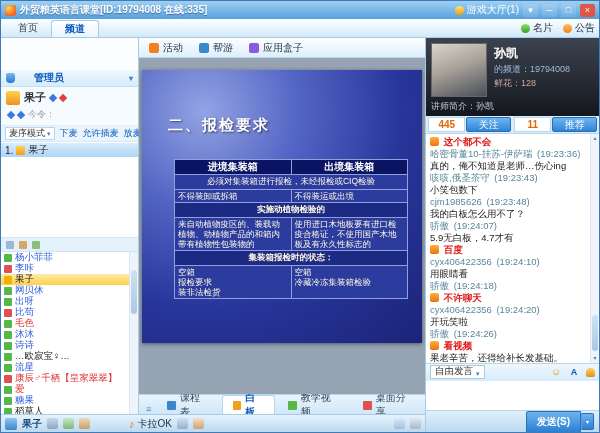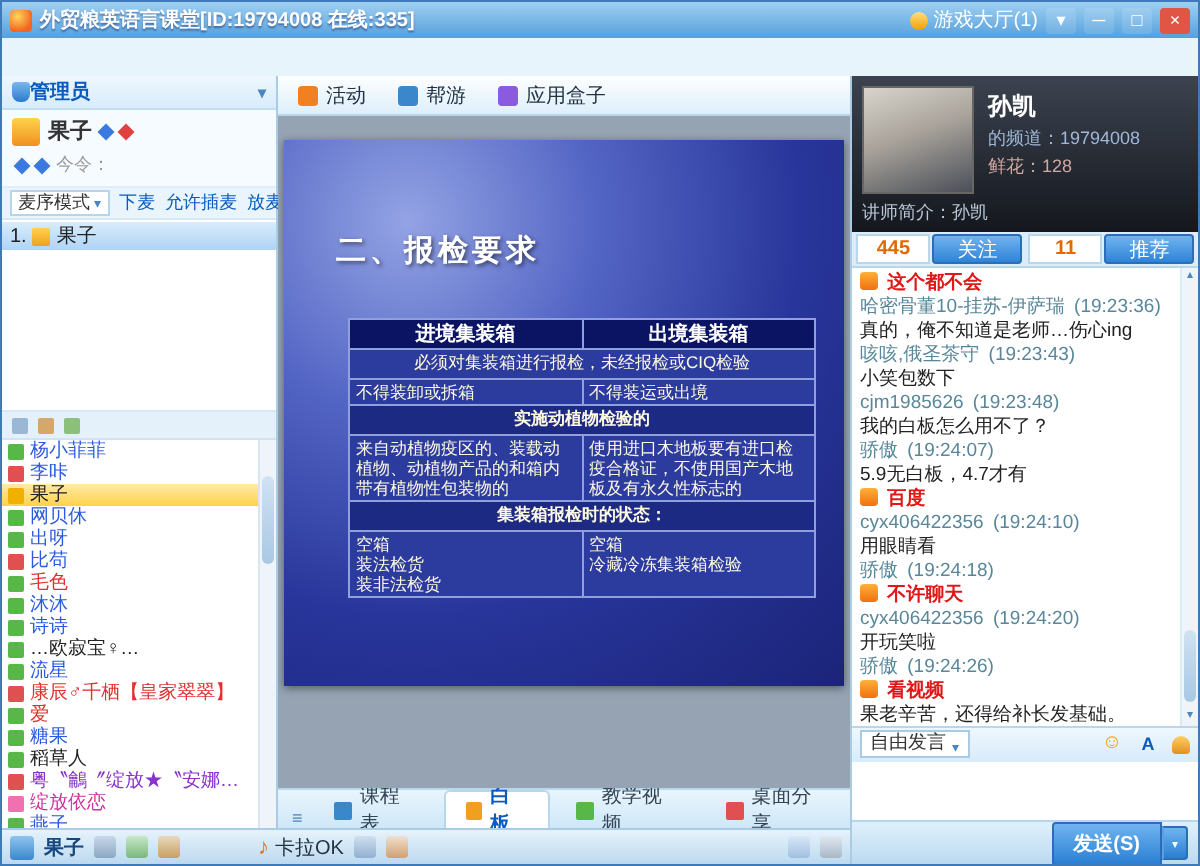--- a/index.html
+++ b/index.html
@@ -26,21 +26,21 @@
   .hdr-btn{display:flex;align-items:center;gap:3px;font-size:10px;color:#234;}
   .icon-dot{width:9px;height:9px;border-radius:50%;}
 
   
   .left-panel{position:absolute;left:0;top:37px;bottom:18px;width:138px;background:#fbfdff;border-right:1px solid #a9cbe4;display:flex;flex-direction:column;}
   .center-panel{position:absolute;left:138px;right:174px;top:37px;bottom:18px;display:flex;flex-direction:column;}
   .right-panel{position:absolute;right:0;top:37px;bottom:0;width:174px;border-left:1px solid #a9cbe4;background:#f2f8fd;display:flex;flex-direction:column;}
   .bottombar{position:absolute;left:0;right:174px;bottom:0;height:18px;background:linear-gradient(#e6f3fc,#bcd9f0);border-top:1px solid #a9cbe4;display:flex;align-items:center;gap:5px;padding:0 4px;}
 
   
-  .lp-header{height:17px;background:linear-gradient(#eef7fe,#d8ecfa);border-bottom:1px solid #c5dff2;display:flex;align-items:center;gap:0;padding:0 5px;font-size:10px;color:#0a5bbf;font-weight:bold;}
+  .lp-header{height:17px;background:linear-gradient(#eef7fe,#d8ecfa);border-bottom:1px solid #c5dff2;display:flex;align-items:center;gap:19px;padding:0 5px;font-size:10px;color:#0a5bbf;font-weight:bold;margin-top:32px;}
   .shield-icon{width:9px;height:10px;background:linear-gradient(#7ab8ee,#2a7ad0);border-radius:2px 2px 4px 4px;}
   .lp-caret{margin-left:auto;font-size:8px;color:#4a86c0;}
   .user-card{padding:3px 5px 4px;border-bottom:1px solid #e0eefa;background:#f6fbff;}
   .uc-line1{display:flex;align-items:center;gap:4px;}
   .avatar-sq{width:14px;height:14px;border-radius:2px;background:linear-gradient(#ffd24a,#f09020);}
   .uc-name{font-weight:bold;font-size:11px;color:#333;}
   .gem{width:6px;height:6px;transform:rotate(45deg);background:#3a7ae0;}
   .gem.red{background:#e04040;}
   .uc-line2{display:flex;align-items:center;gap:4px;margin-top:3px;font-size:9px;color:#999;padding-left:2px;}
   .mode-row{height:16px;display:flex;align-items:center;gap:5px;padding:0 4px;background:#eaf4fc;border-bottom:1px solid #d5e8f6;font-size:9px;white-space:nowrap;}
@@ -139,20 +139,42 @@
     <span class="gamehall">
       <span class="gamehall-icon"></span>
       <span>游戏大厅(1)</span>
     </span>
     <span class="winbtn">▾</span>
     <span class="winbtn">─</span>
     <span class="winbtn">□</span>
     <span class="winbtn close">×</span>
   </div>
 
+  <div class="tabrow">
+    <div class="tabs">
+
+        <div class="tab">
+          <span>首页</span>
+        </div>
+
+        <div class="tab active">
+          <span>频道</span>
+        </div>
+      </div>
+    <div class="tabrow-right">
+      <div class="hdr-btn">
+        <span class="icon-dot" style="background:linear-gradient(#8ae06a,#3aa020)"></span>
+        <span>名片</span>
+      </div>
+      <div class="hdr-btn">
+        <span class="icon-dot" style="background:linear-gradient(#ffc060,#f08020)"></span>
+        <span>公告</span>
+      </div>
+    </div>
+  </div>
 
   <div class="left-panel">
     <div class="lp-header">
       <span class="shield-icon"></span>
       <span>管理员</span>
       <span class="lp-caret">▾</span>
     </div>
     <div class="user-card">
       <div class="uc-line1">
         <span class="avatar-sq"></span>
@@ -333,21 +355,21 @@
             <td>使用进口木地板要有进口检疫合格证，不使用国产木地板及有永久性标志的</td>
           </tr>
           <tr class="st-span">
             <td colspan="2">集装箱报检时的状态：</td>
           </tr>
           <tr class="st-row">
             <td>
               <div>
 
               <div class="cell-line">空箱</div>
-                    <div class="cell-line">装法检货</div>
+                    <div class="cell-line">报检要求</div>
                     <div class="cell-line">装非法检货</div>
                   </div>
             </td>
             <td>
               <div>
 
               <div class="cell-line">空箱</div>
                     <div class="cell-line">冷藏冷冻集装箱检验</div>
                   </div>
             </td>

